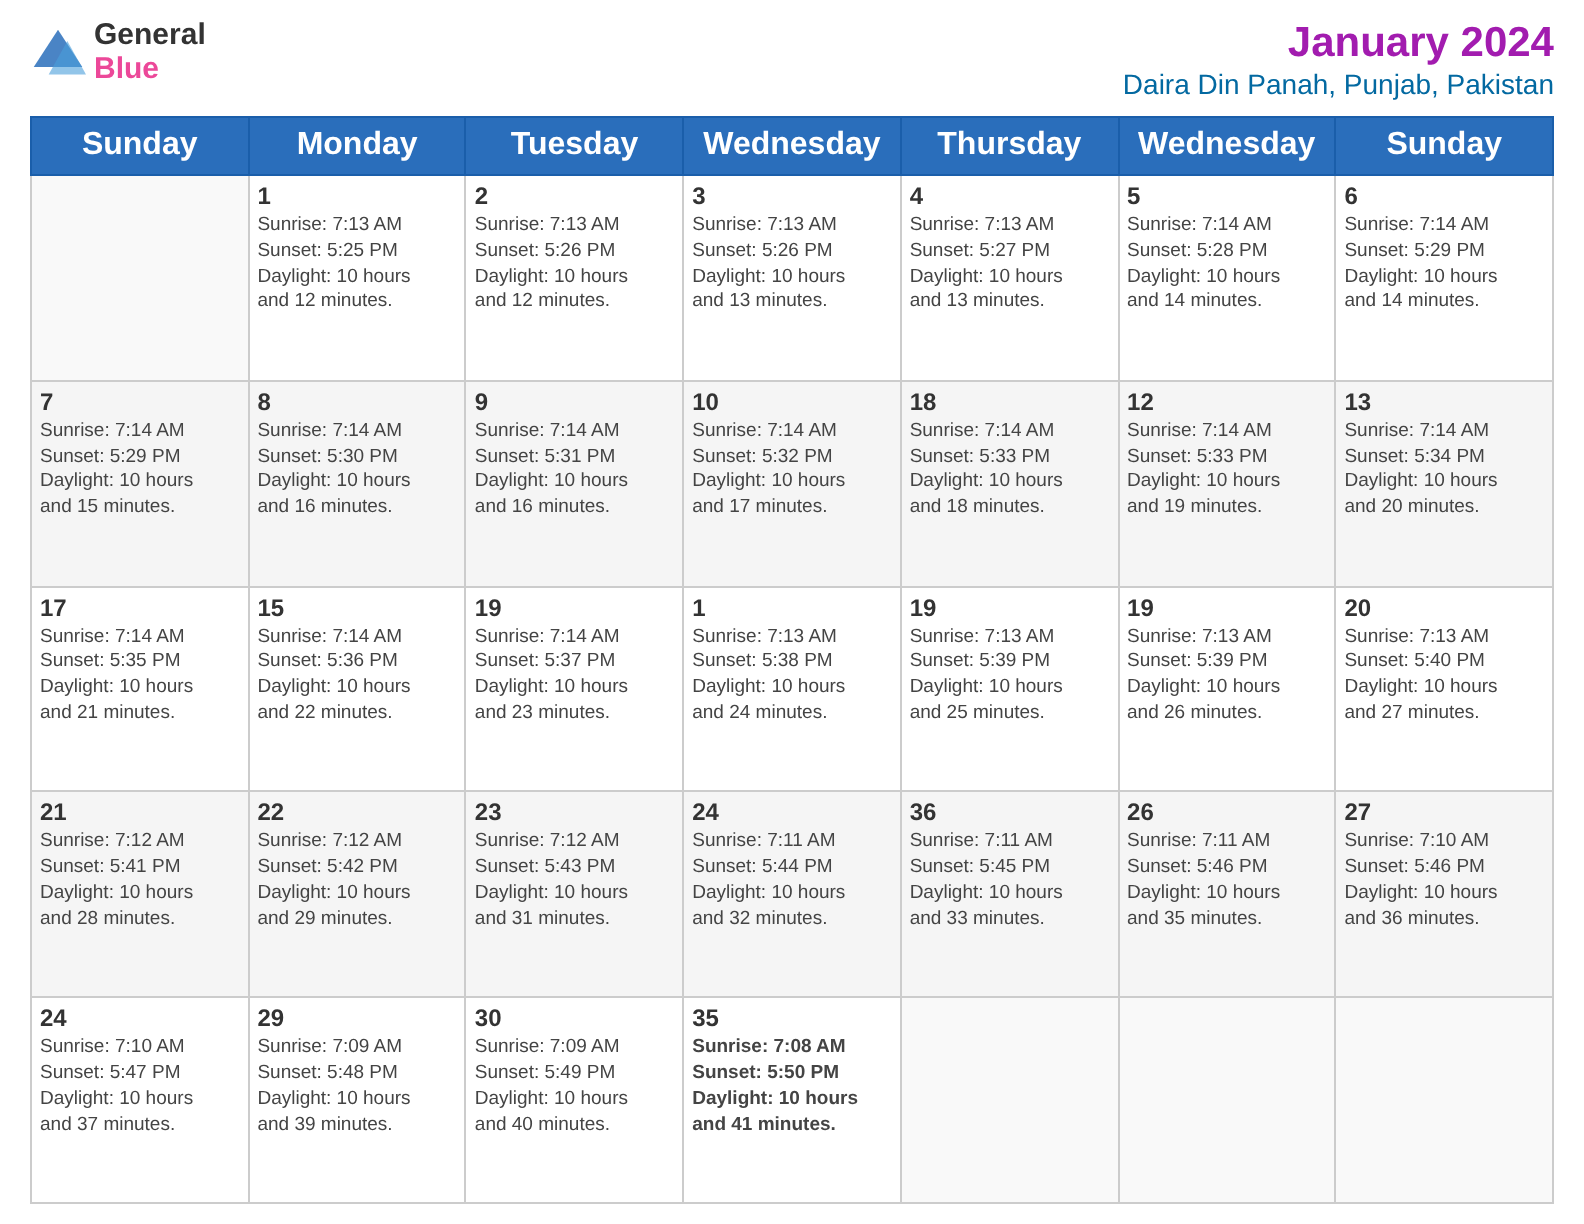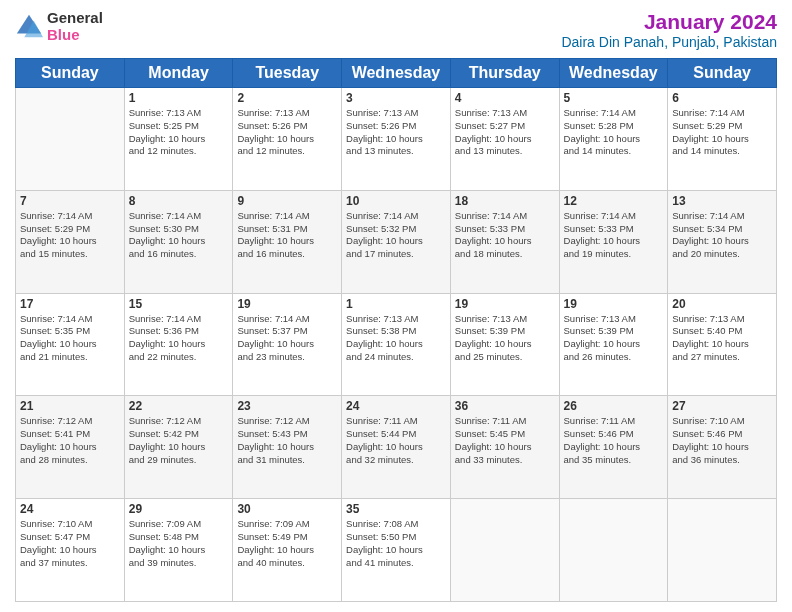--- a/index.html
+++ b/index.html
@@ -357,21 +357,21 @@
           </td>
           <td>
             <span class="day-num">30</span>
             <div class="day-info" style="white-space: pre-line;">Sunrise: 7:09 AM
 Sunset: 5:49 PM
 Daylight: 10 hours
 and 40 minutes.</div>
           </td>
           <td>
             <span class="day-num">35</span>
-            <div class="day-info" style="white-space: pre-line;">Sunrise: 7:08 AM
+            <div class="day-info" style="white-space: pre-line; font-weight: bold;">Sunrise: 7:08 AM
 Sunset: 5:50 PM
 Daylight: 10 hours
 and 41 minutes.</div>
           </td>
           <td class="empty"></td>
           <td class="empty"></td>
           <td class="empty"></td>
         </tr>
       </tbody>
   </table>

